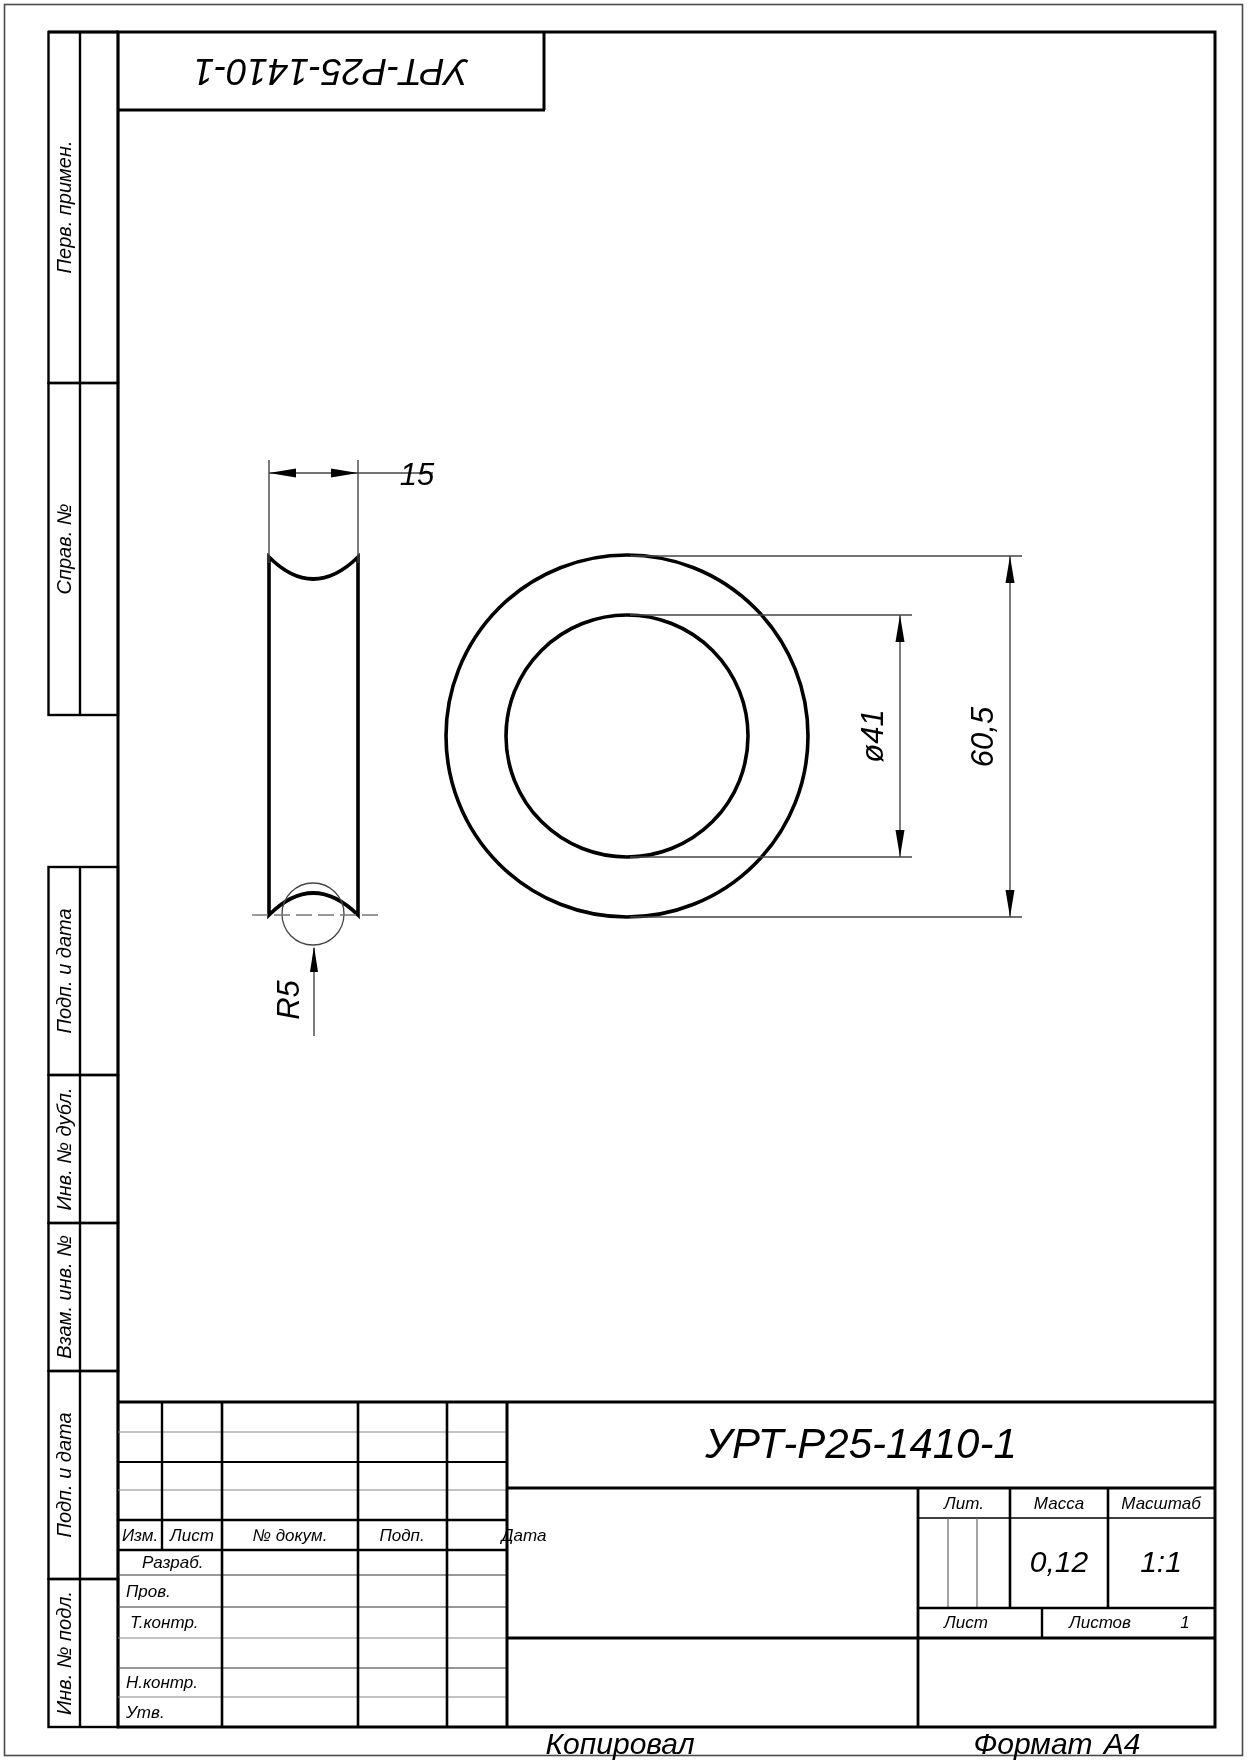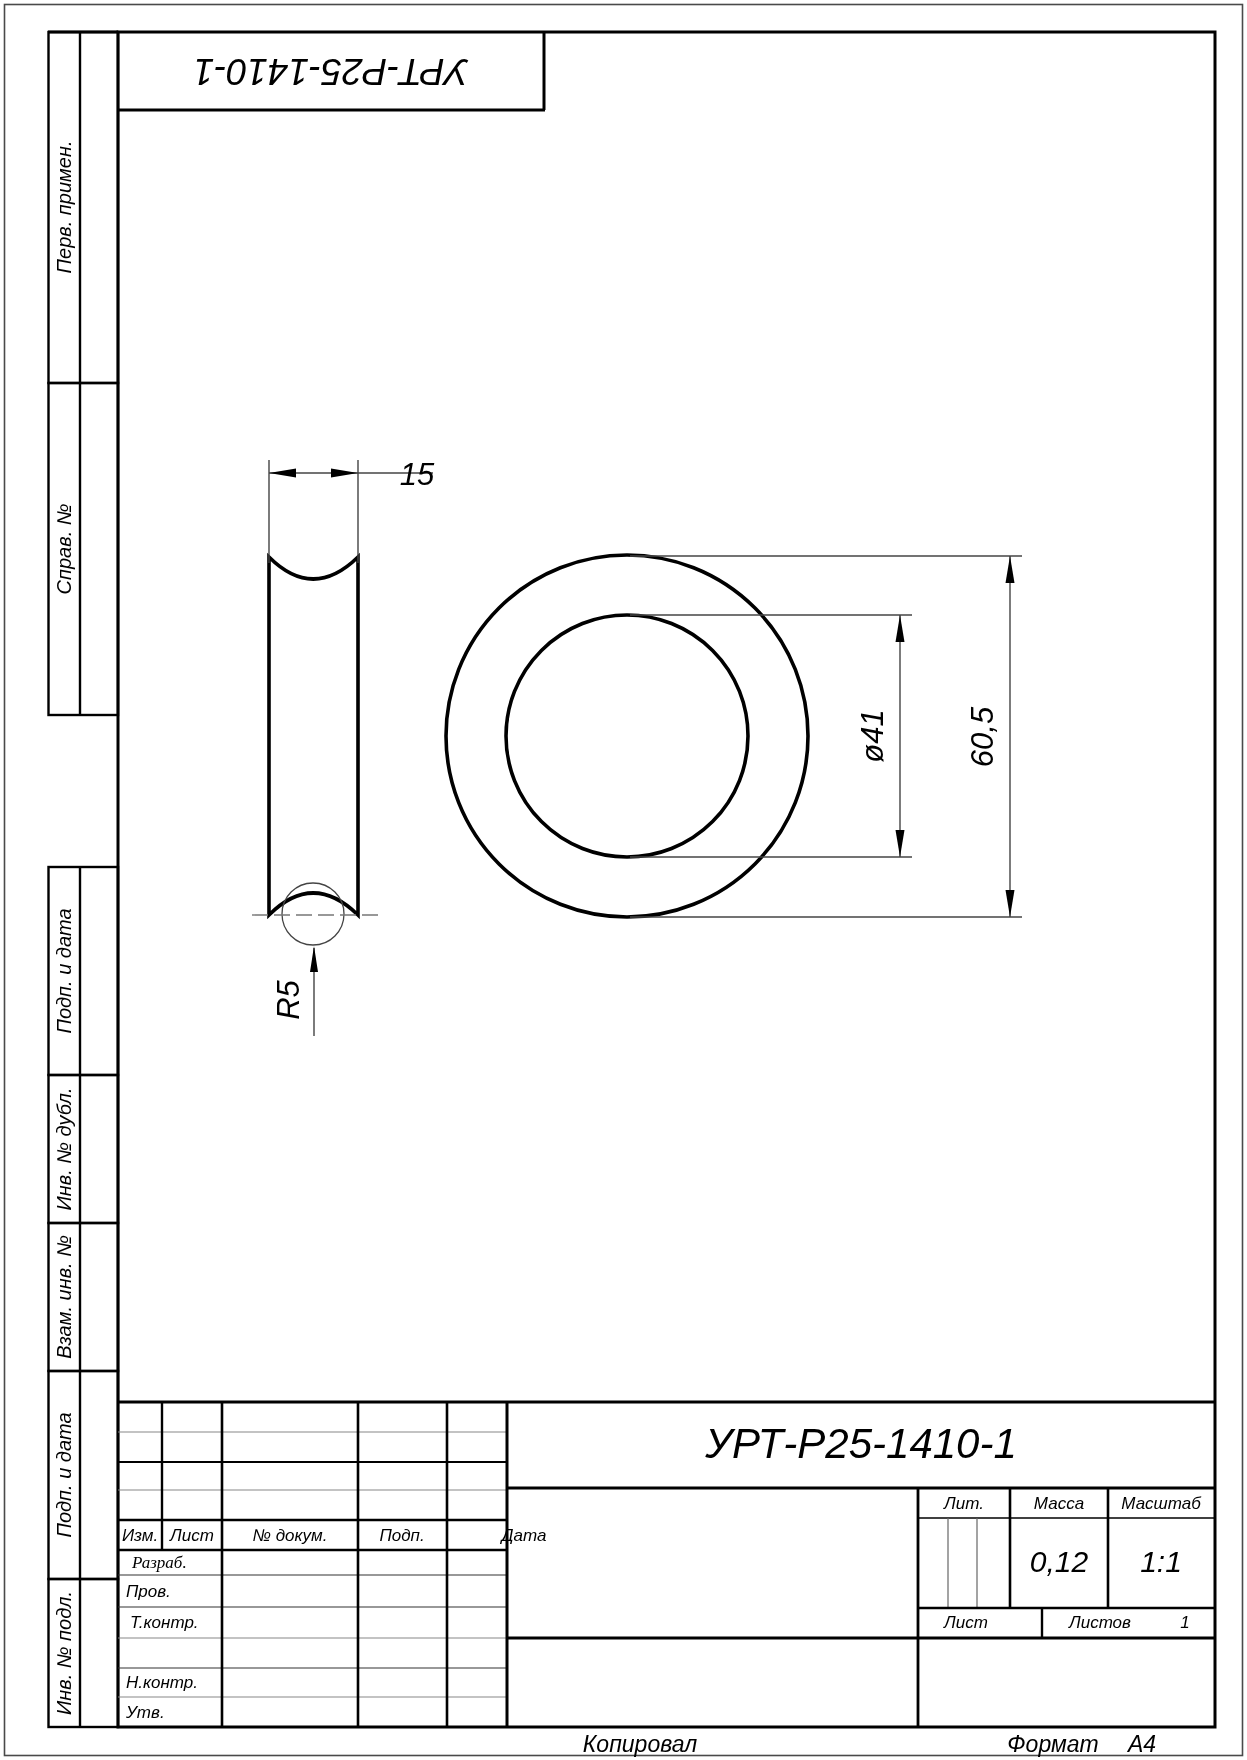--- a/index.html
+++ b/index.html
@@ -4,21 +4,21 @@
 <style>
   html,body{margin:0;padding:0;background:#e8e8e8;}
   .sheet{position:relative;width:1247px;height:1760px;background:#ffffff;overflow:hidden;
          font-family:"Liberation Sans", sans-serif;}
   svg{position:absolute;left:0;top:0;}
   .t{position:absolute;font-style:italic;color:#000;white-space:nowrap;
      transform:translate(-50%,-50%);line-height:1;}
   .rot90{transform:translate(-50%,-50%) rotate(-90deg);}
   .rot180{transform:translate(-50%,-50%) rotate(180deg);}
   .tl{transform:translate(0,-50%);}
-  .f21{font-size:17px;} .f23{font-size:23px;margin-left:20px;} .f20{font-size:20px;}
+  .f21{font-size:17px;} .f23{font-size:30px;} .f20{font-size:20px;}
   .f30{font-size:30px;} .f31{font-size:31px;} .f37{font-size:37px;}
   .f42{font-size:42px;} .f44{font-size:44px;}
 </style>
 </head>
 <body>
 
 <div class="sheet">
 
   <svg width="1247" height="1760" viewBox="0 0 1247 1760">
 
@@ -139,21 +139,21 @@
   <div class="t rot90 f31" style="left:872px;top:736px;">ø41</div>
   <div class="t rot90 f31" style="left:982px;top:737px;">60,5</div>
   <div class="t rot90 f31" style="left:288px;top:1000px;">R5</div>
 
   <div class="t f21" style="left:140px;top:1535px;text-align:right;">Изм.</div>
   <div class="t f21" style="left:192px;top:1535px;">Лист</div>
   <div class="t f21" style="left:290px;top:1535px;">№ докум.</div>
   <div class="t f21" style="left:402px;top:1535px;">Подп.</div>
   <div class="t f21" style="left:477px;top:1535px;margin-left:47px;">Дата</div>
 
-  <div class="t tl f21" style="left:132px;top:1562px;font-family:Liberation Serif, serif;">Разраб.</div>
+  <div class="t tl f21" style="left:142px;top:1562px;">Разраб.</div>
   <div class="t tl f21" style="left:126px;top:1591px;">Пров.</div>
   <div class="t tl f21" style="left:130px;top:1622px;">Т.контр.</div>
   <div class="t tl f21" style="left:126px;top:1682px;">Н.контр.</div>
   <div class="t tl f21" style="left:126px;top:1712px;">Утв.</div>
 
   <div class="t f42" style="left:861px;top:1444px;">УРТ-Р25-1410-1</div>
 
   <div class="t f21" style="left:964px;top:1503px;">Лит.</div>
   <div class="t f21" style="left:1059px;top:1503px;">Масса</div>
   <div class="t f21" style="left:1161px;top:1503px;">Масштаб</div>

